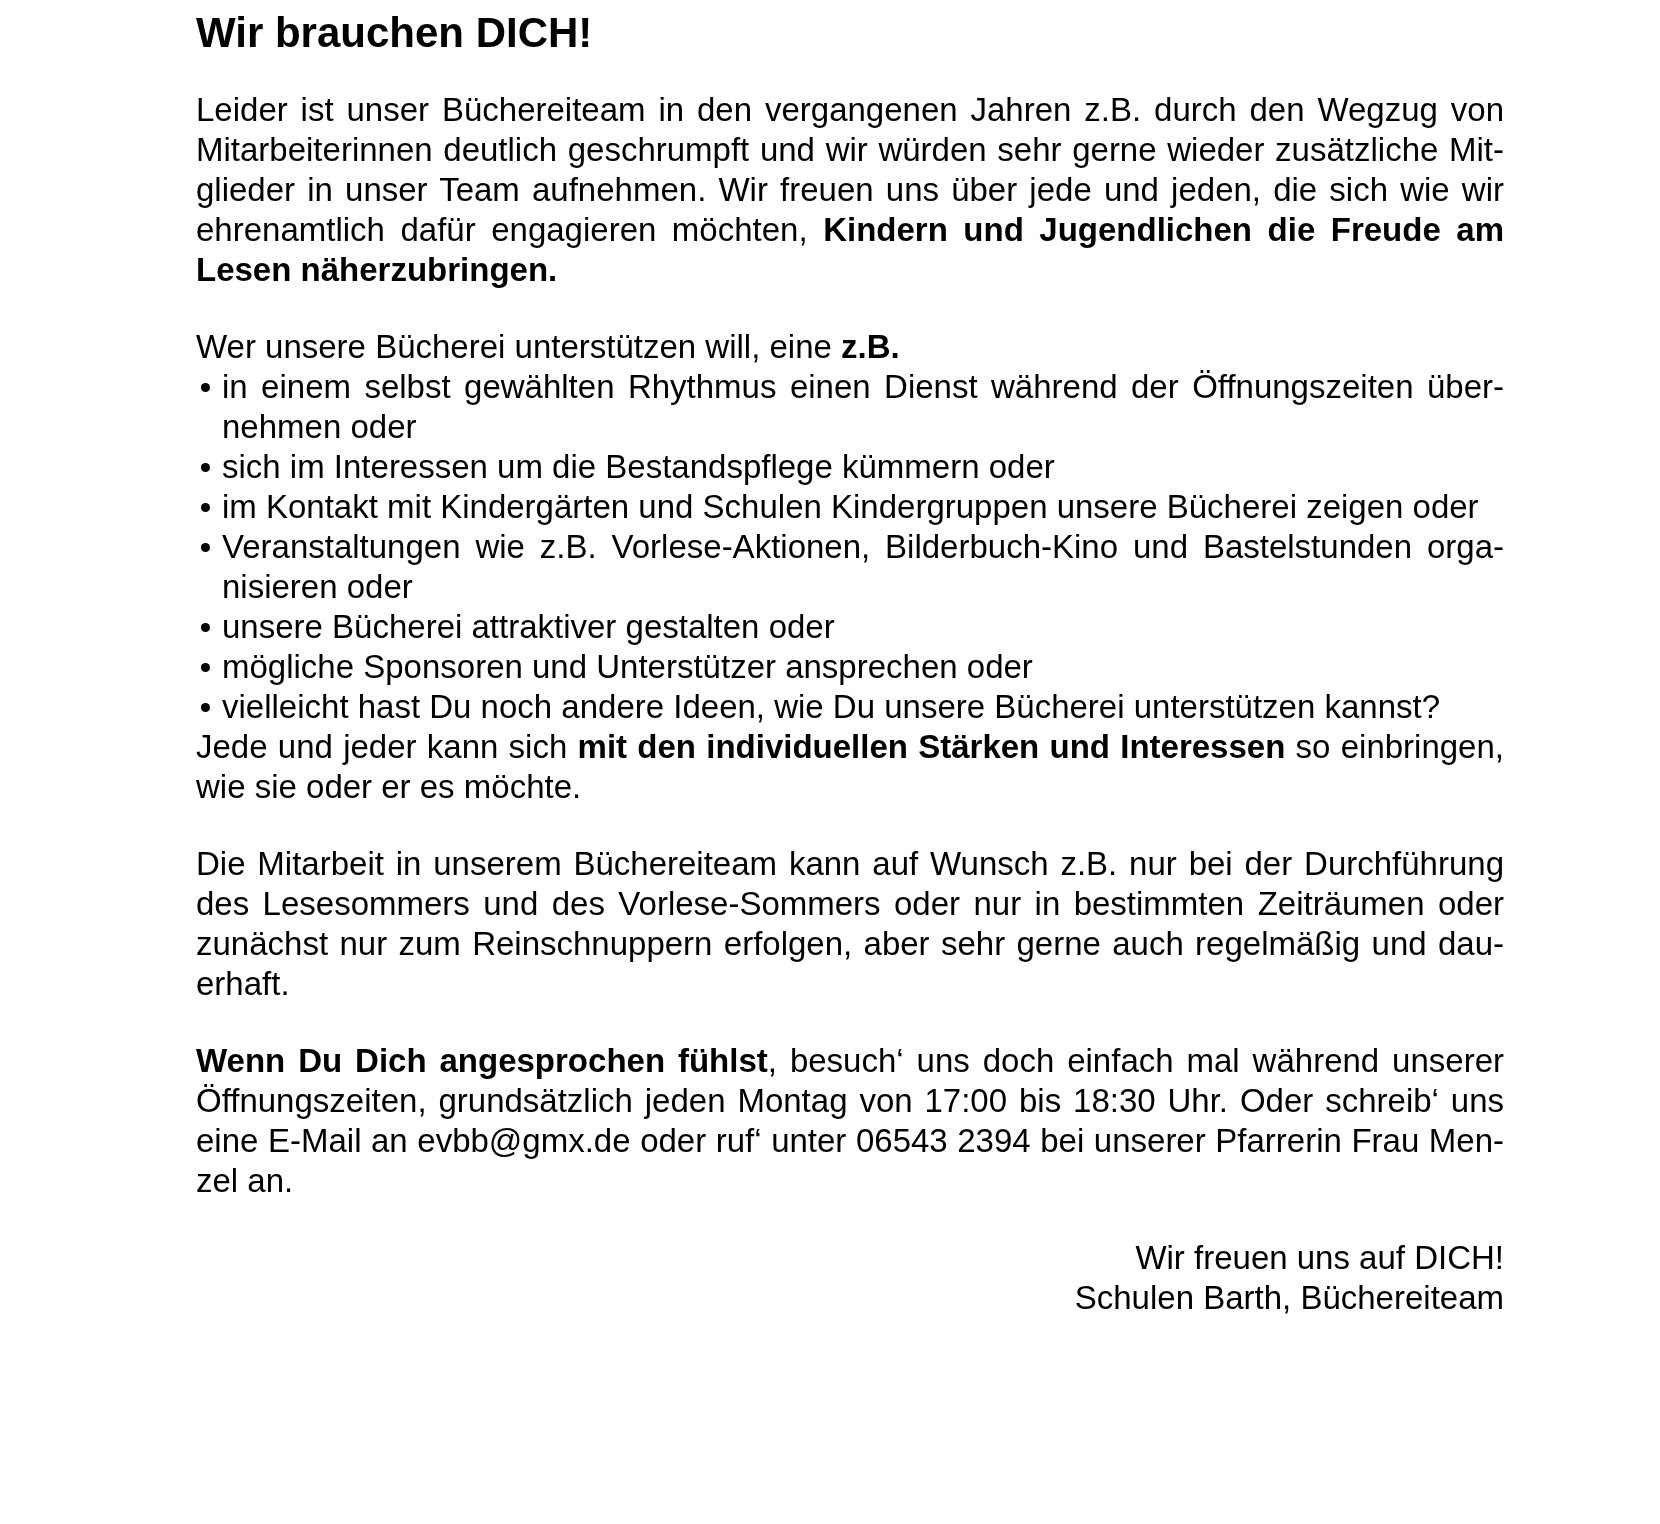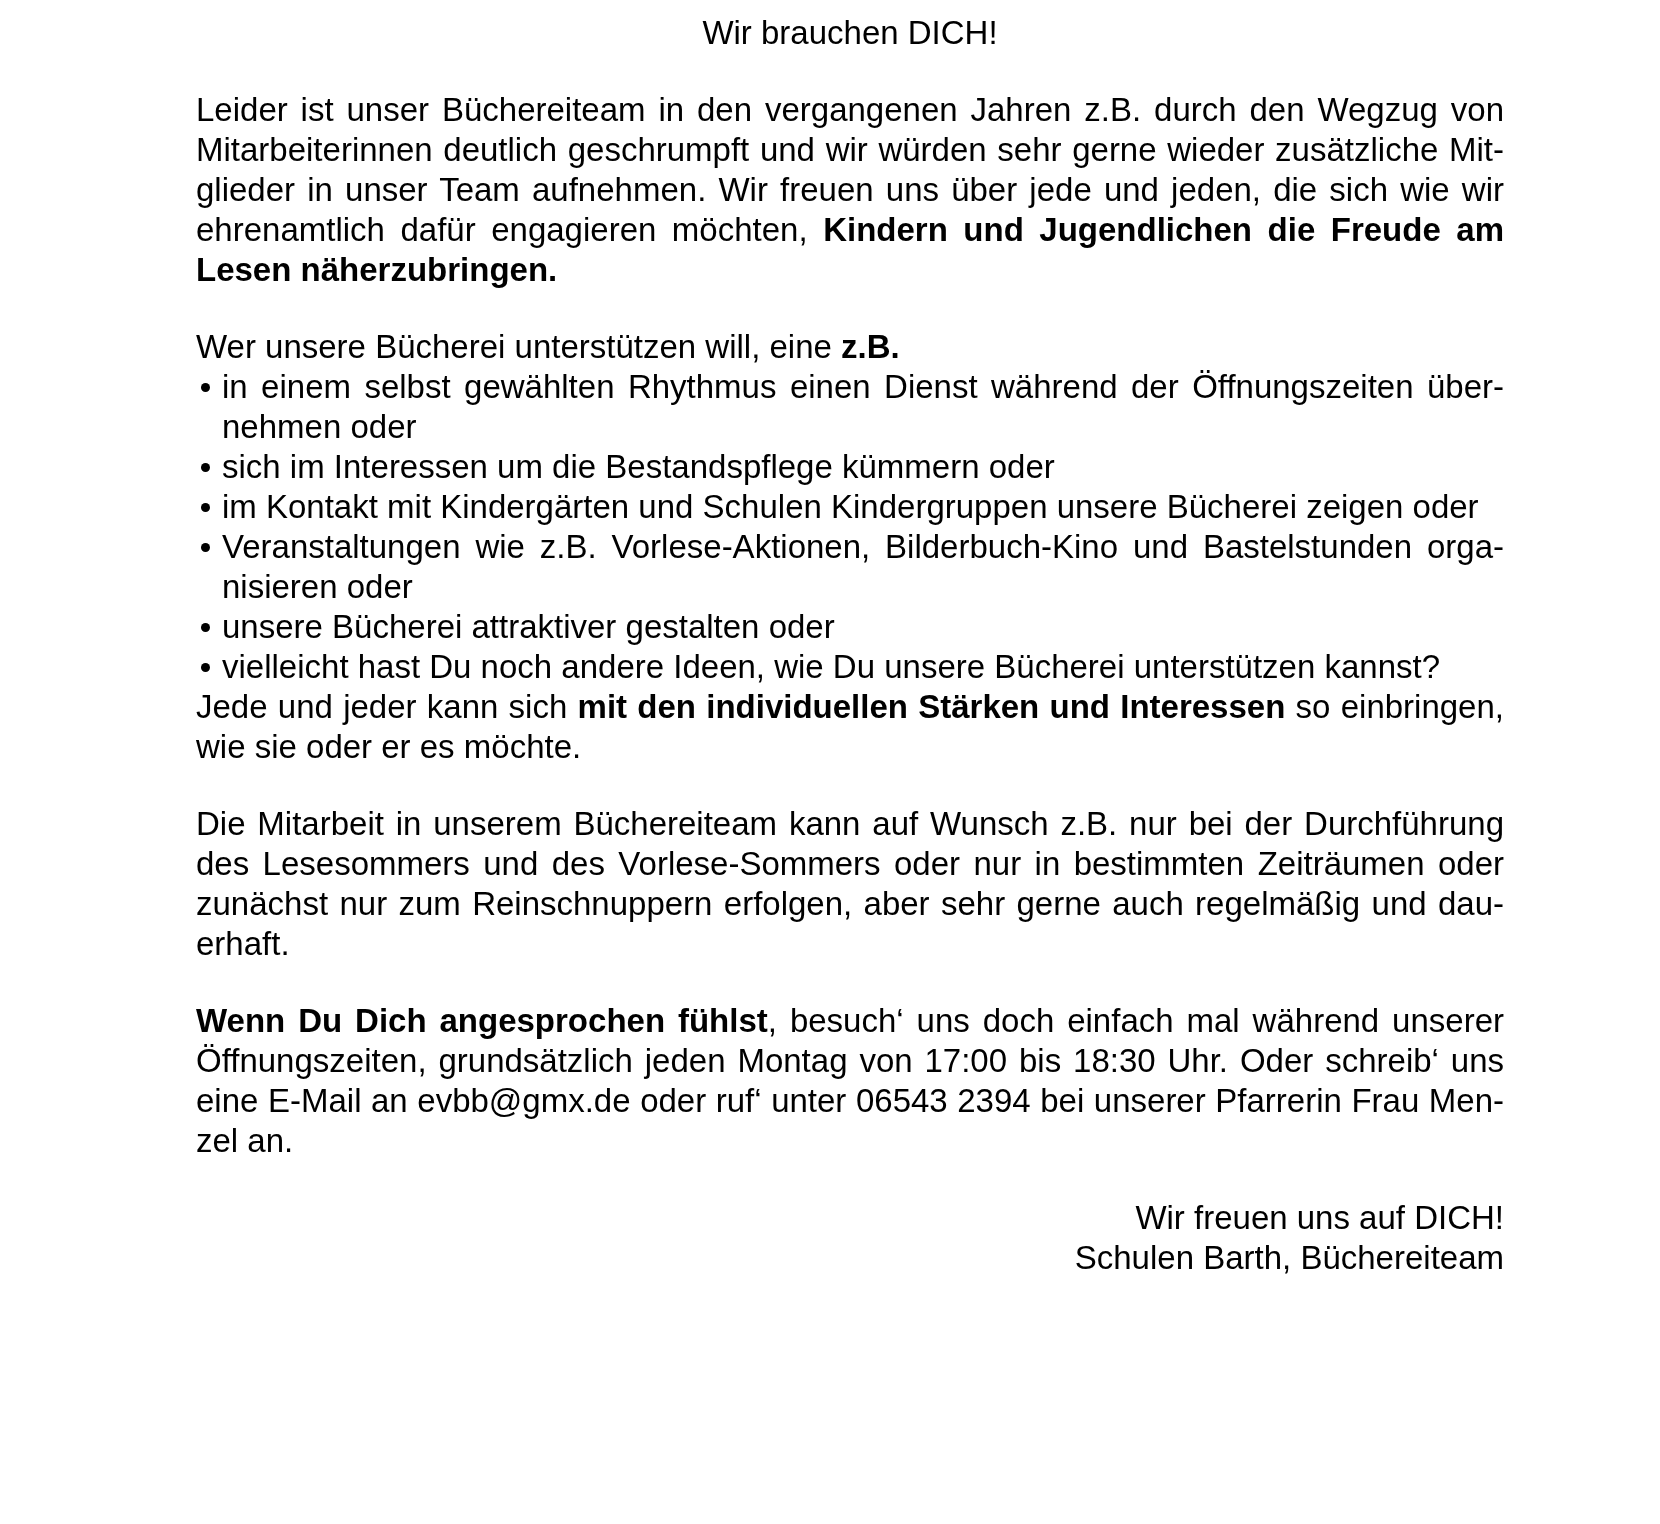--- a/index.html
+++ b/index.html
@@ -12,24 +12,24 @@
     font-family:"Liberation Sans","DejaVu Sans",sans-serif;
     overflow:hidden;
   }
   .content{
     position:absolute;
     left:196px;
     top:8px;
     width:1308px;
   }
   .title{
-    font-size:33px;
+    font-size:42px;
     line-height:50px;
-    font-weight:normal;
-    text-align:center;
+    font-weight:bold;
+    text-align:left;
     margin:0 0 32px 0;
   }
   .blk{
     font-size:33px;
     line-height:40px;
     text-align:justify;
     margin:37px 0 0 0;
   }
   .blk.nogap{margin-top:0;}
   .blk.nojust{text-align:right;}
@@ -59,20 +59,21 @@
     <h1 class="title">Wir brauchen DICH!</h1>
     <div id="doc-body">
         <p class="blk nogap"><span>Leider ist unser Büchereiteam in den vergangenen Jahren z.B. durch den Wegzug von Mitarbeiterinnen deutlich geschrumpft und wir würden sehr gerne wieder zusätzliche Mit­glieder in unser Team aufnehmen. Wir freuen uns über jede und jeden, die sich wie wir ehrenamtlich dafür engagieren möchten, </span><span class="b">Kindern und Jugendlichen die Freude am Lesen näherzubringen.</span></p>
         <p class="blk"><span>Wer unsere Bücherei unterstützen will, eine </span><span class="b">z.B.</span></p>
         <ul class="blk nogap">
           <li><span>in einem selbst gewählten Rhythmus einen Dienst während der Öffnungszeiten über­nehmen oder</span></li>
           <li><span>sich im Interessen um die Bestandspflege kümmern oder</span></li>
           <li><span>im Kontakt mit Kindergärten und Schulen Kindergruppen unsere Bücherei zeigen oder</span></li>
           <li><span>Veranstaltungen wie z.B. Vorlese-Aktionen, Bilderbuch-Kino und Bastelstunden orga­nisieren oder</span></li>
           <li><span>unsere Bücherei attraktiver gestalten oder</span></li>
+          <li><span>mögliche Sponsoren und Unterstützer ansprechen oder</span></li>
           <li><span>vielleicht hast Du noch andere Ideen, wie Du unsere Bücherei unterstützen kannst?</span></li>
         </ul>
         <p class="blk nogap"><span>Jede und jeder kann sich </span><span class="b">mit den individuellen Stärken und Interessen</span><span> so einbringen, wie sie oder er es möchte.</span></p>
         <p class="blk"><span>Die Mitarbeit in unserem Büchereiteam kann auf Wunsch z.B. nur bei der Durchführung des Lesesommers und des Vorlese-Sommers oder nur in bestimmten Zeiträumen oder zunächst nur zum Reinschnuppern erfolgen, aber sehr gerne auch regelmäßig und dau­erhaft.</span></p>
         <p class="blk"><span class="b">Wenn Du Dich angesprochen fühlst</span><span>, besuch‘ uns doch einfach mal während unserer Öffnungszeiten, grundsätzlich jeden Montag von 17:00 bis 18:30 Uhr. Oder schreib‘ uns eine E-Mail an evbb@gmx.de oder ruf‘ unter 06543 2394 bei unserer Pfarrerin Frau Men­zel an.</span></p>
         <p class="blk nojust"><span>Wir freuen uns auf DICH!</span><br><span>Schulen Barth, Büchereiteam</span></p>
       </div>
   </div>
 </div>
 

